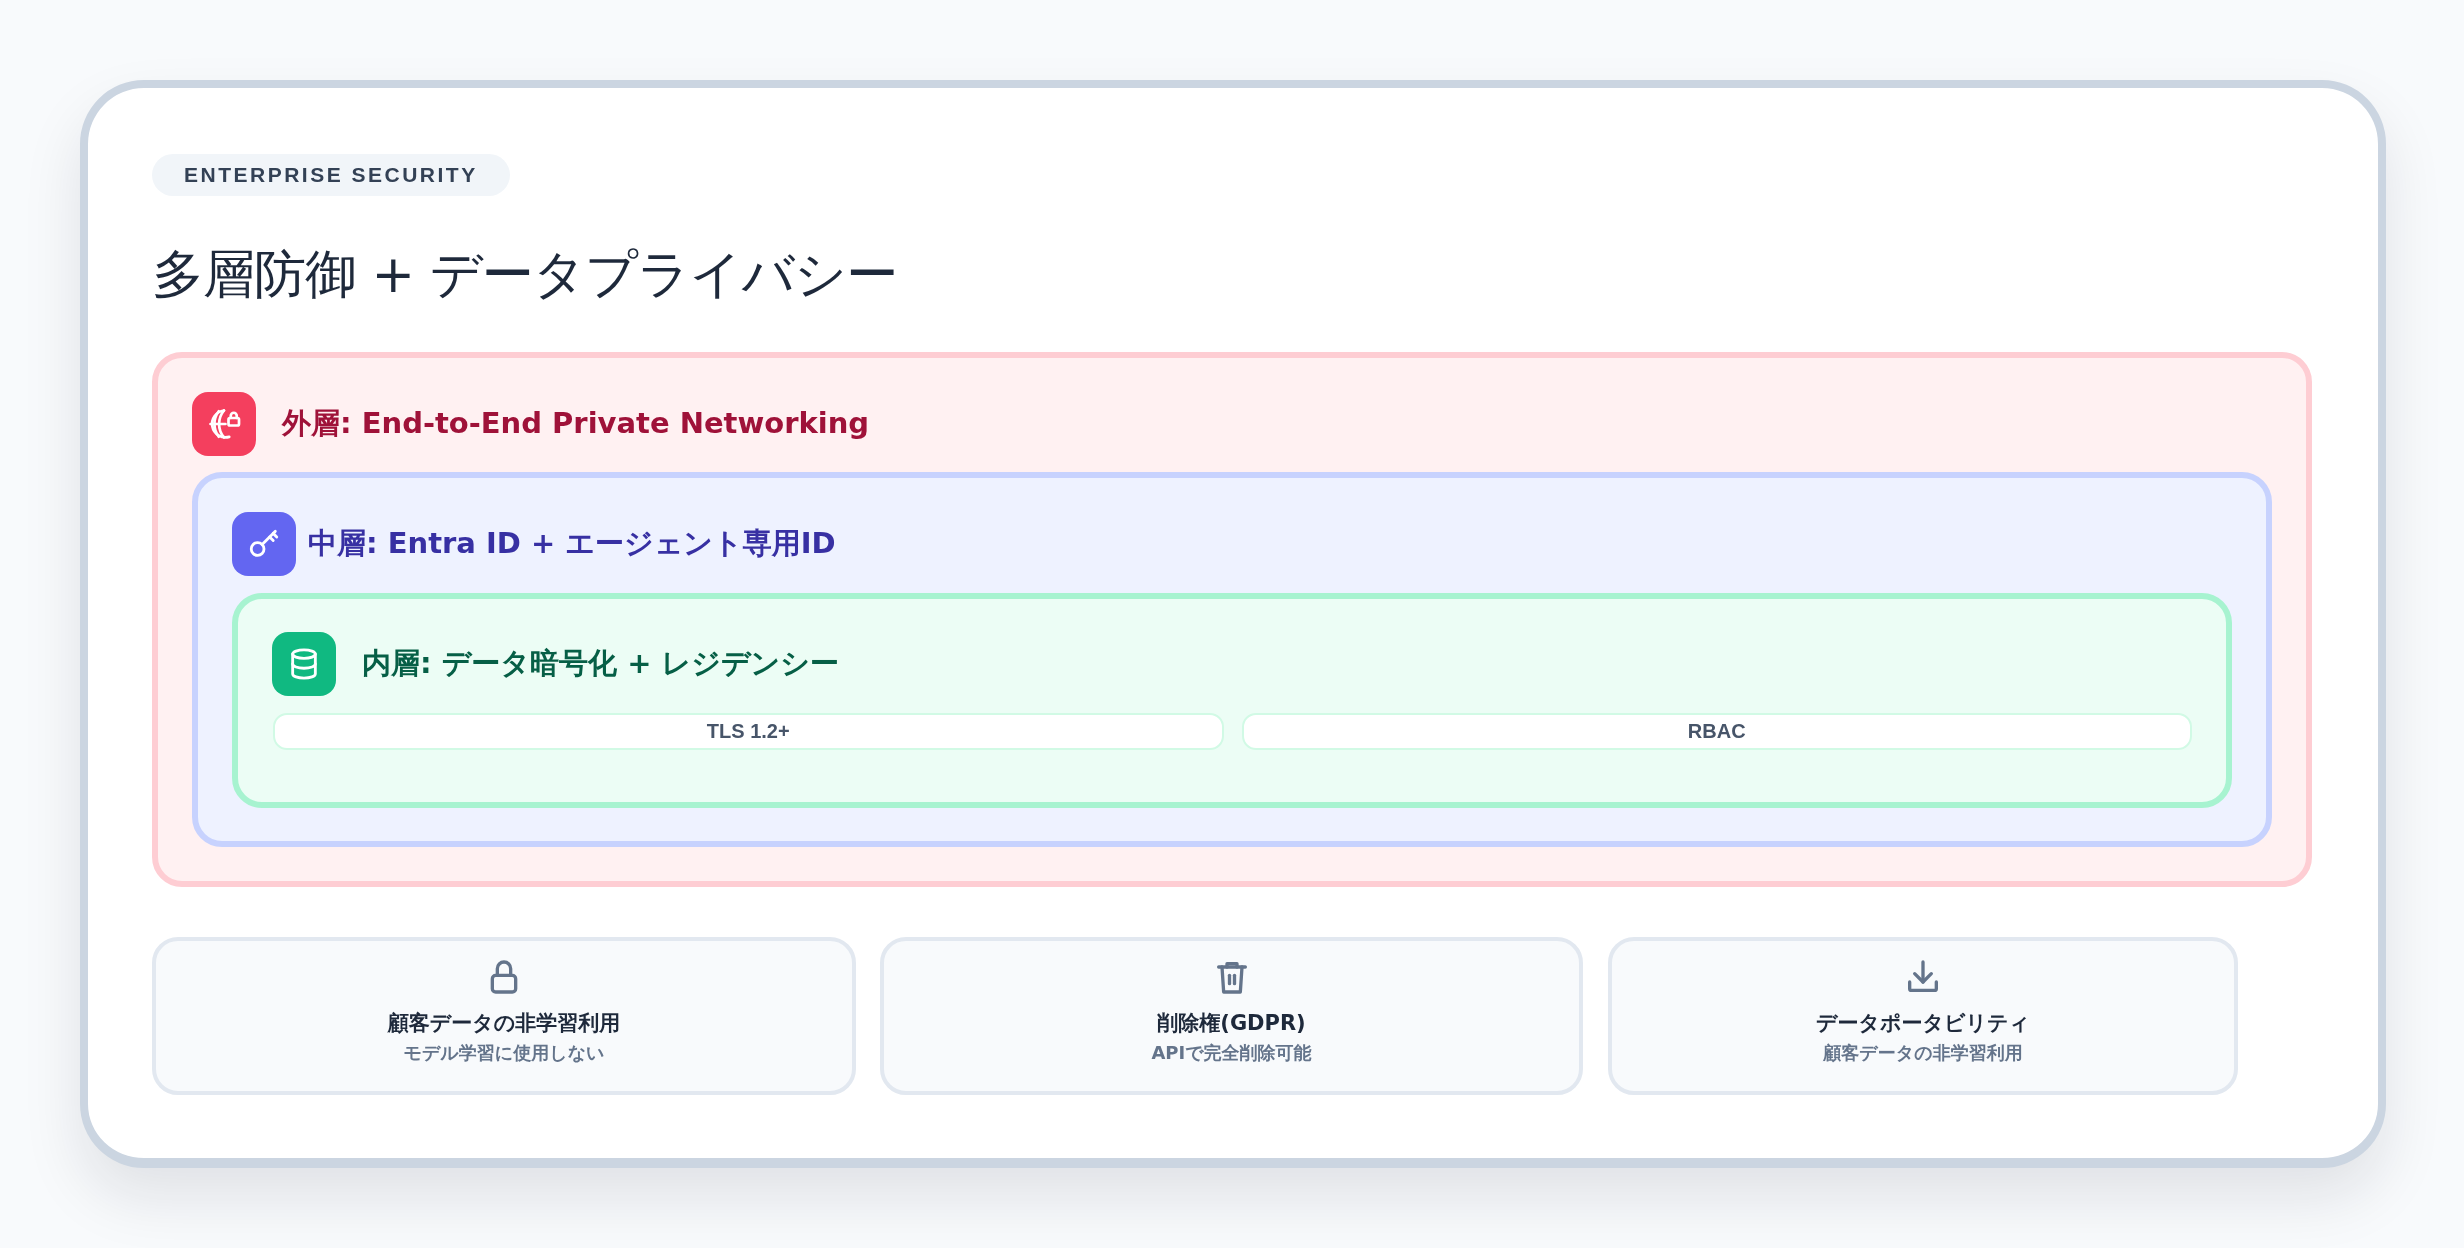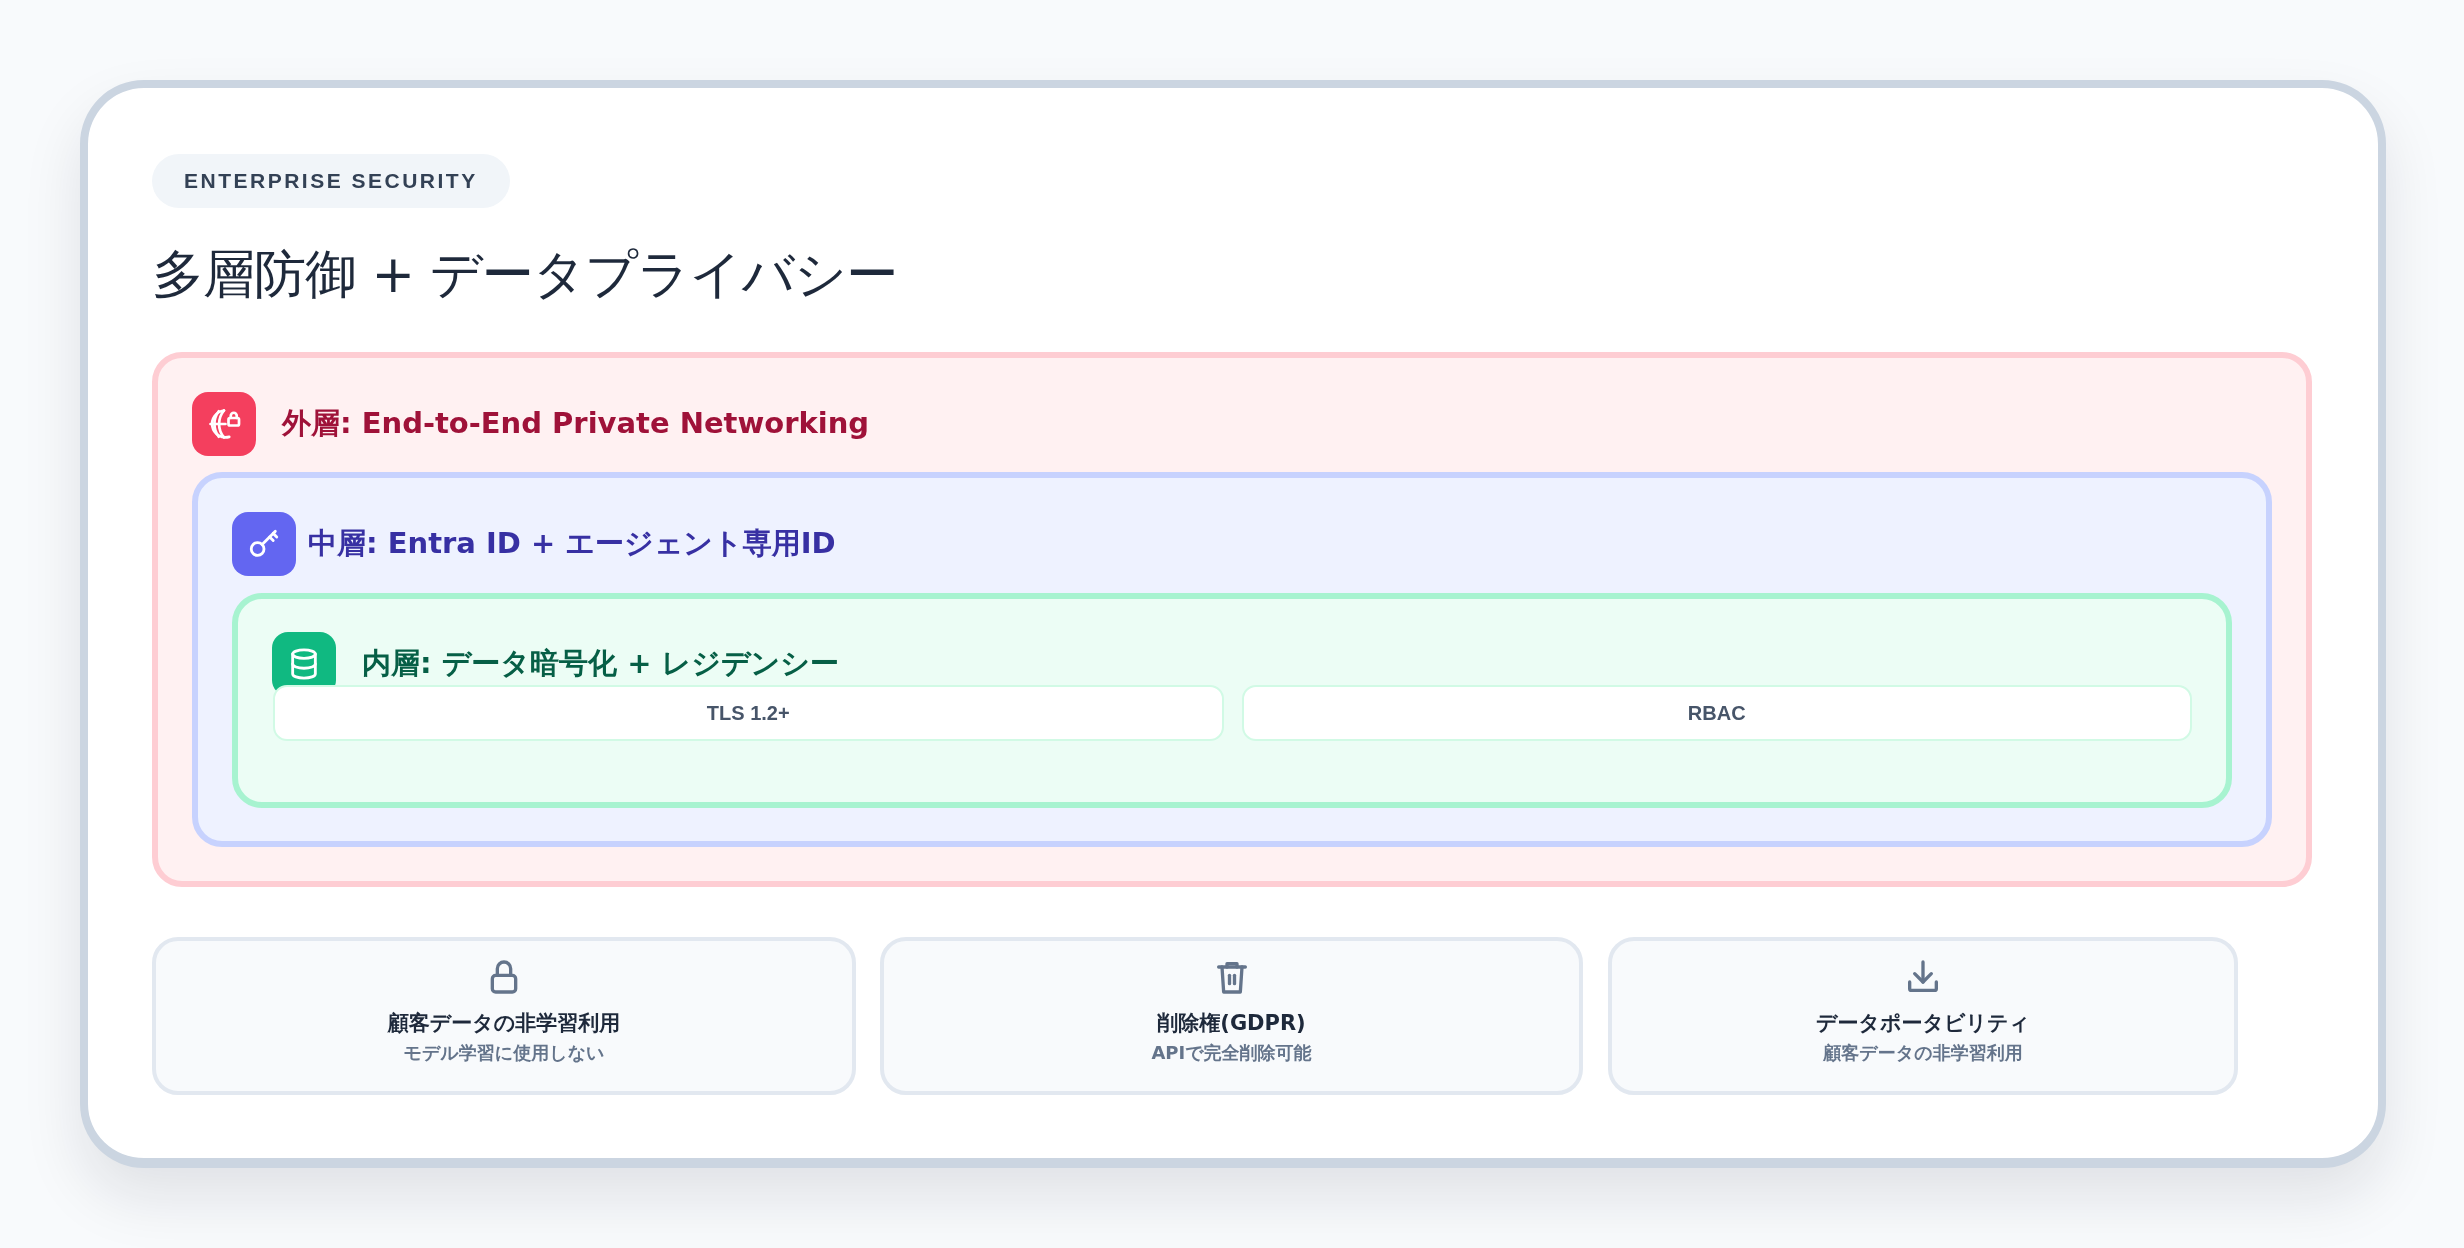--- a/index.html
+++ b/index.html
@@ -6,38 +6,38 @@
   body {
     width:2464px; height:1248px; background:#f8fafc; position:relative; overflow:hidden;
     font-family:"DejaVu Sans","Liberation Sans",sans-serif;
   }
   .panel {
     position:absolute; left:80px; top:80px; width:2306px; height:1088px; box-sizing:border-box;
     background:#ffffff; border:8px solid #cbd5e1; border-bottom-width:10px; border-radius:64px;
     box-shadow:0 30px 60px rgba(15,23,42,0.10);
   }
   .badge {
-    position:absolute; left:152px; top:154px; height:54px; padding:12px 32px; box-sizing:border-box;
+    position:absolute; left:152px; top:154px; height:42px; padding:12px 32px; box-sizing:border-box;
     background:#f1f5f9; border-radius:27px; display:flex; align-items:center;
     font-family:"Liberation Sans",sans-serif; font-weight:700; font-size:21px; letter-spacing:2.5px; color:#334155;
   }
   .title {
     position:absolute; left:152px; top:240px; font-size:52px; font-weight:400; color:#1e293b;
     font-family:"DejaVu Sans",sans-serif; letter-spacing:-1px; white-space:nowrap;
   }
   .layer { position:absolute; box-sizing:border-box; border-radius:30px; }
   .layer.outer { left:152px; top:352px; width:2160px; height:535px; background:#fff1f2; border:6px solid #fecdd3; }
   .layer.middle { left:192px; top:472px; width:2080px; height:375px; background:#eef2ff; border:6px solid #c7d2fe; }
   .layer.inner { left:232px; top:593px; width:2000px; height:215px; background:#ecfdf5; border:6px solid #a7f3d0; }
   .layer-head { position:absolute; display:flex; align-items:center; }
   .icon-box {
     width:64px; height:64px; border-radius:16px; display:flex; align-items:center; justify-content:center;
   }
   .layer-title { margin-left:26px; font-size:29px; font-weight:700; white-space:nowrap; font-family:"DejaVu Sans",sans-serif; }
-  .chips { position:absolute; left:273px; top:685px; width:1919px; height:56px; display:flex; gap:18px; }
+  .chips { position:absolute; left:273px; top:713px; width:1919px; height:37px; display:flex; gap:18px; }
   .chip {
     flex:1; background:#ffffff; border:2px solid #d1fae5; border-radius:14px; box-sizing:border-box;
     display:flex; align-items:center; justify-content:center;
     font-family:"Liberation Sans",sans-serif; font-weight:700; font-size:20px; color:#475569;
   }
   .card {
     position:absolute; top:937px; height:158px; box-sizing:border-box; background:#f8fafc;
     border:4px solid #e2e8f0; border-radius:26px; display:flex; flex-direction:column; align-items:center; justify-content:flex-start;
     padding-top:16px;
   }

